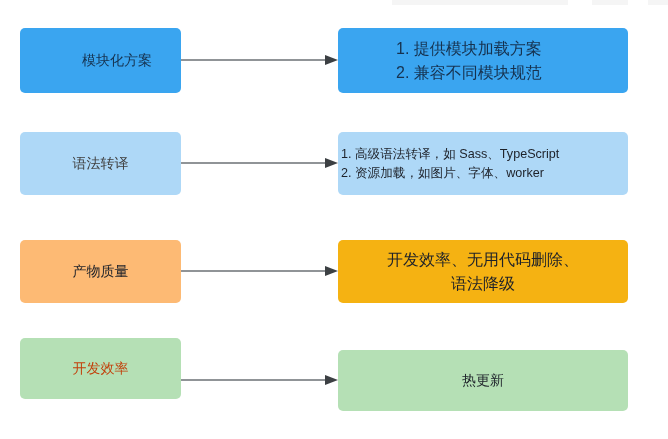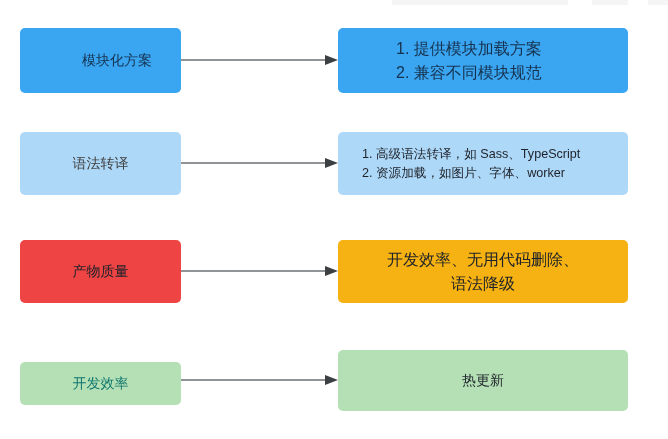--- a/index.html
+++ b/index.html
@@ -104,44 +104,44 @@
   <div class="row">
     <div class="node node-left" style="top:132px;height:63px;background:#aed8f7;color:#404040;">
       <span class="lines">语法转译</span>
     </div>
     <div class="connector" style="top:156px;">
       <svg width="158" height="14" viewBox="0 0 158 14" xmlns="http://www.w3.org/2000/svg">
         <line x1="0" y1="7" x2="146" y2="7" stroke="#6b7075" stroke-width="1.6"></line>
         <polygon points="144,2 157,7 144,12" fill="#3c4043"></polygon>
       </svg>
     </div>
-    <div class="node node-right listbox" style="top:132px;height:63px;background:#aed8f7;color:#1d2129;font-size:12.6px;padding-left:24px;">
+    <div class="node node-right listbox" style="top:132px;height:63px;background:#aed8f7;color:#1d2129;font-size:12.6px;padding-left:3px;">
       <span class="lines">1. 高级语法转译，如 Sass、TypeScript
 2. 资源加载，如图片、字体、worker</span>
     </div>
   </div>
 
   <div class="row">
-    <div class="node node-left" style="top:240px;height:63px;background:#ef4444;color:#1d2129;">
+    <div class="node node-left" style="top:240px;height:63px;background:#fdba74;color:#1d2129;">
       <span class="lines">产物质量</span>
     </div>
     <div class="connector" style="top:264px;">
       <svg width="158" height="14" viewBox="0 0 158 14" xmlns="http://www.w3.org/2000/svg">
         <line x1="0" y1="7" x2="146" y2="7" stroke="#6b7075" stroke-width="1.6"></line>
         <polygon points="144,2 157,7 144,12" fill="#3c4043"></polygon>
       </svg>
     </div>
     <div class="node node-right" style="top:240px;height:63px;background:#f5b212;color:#1d2129;">
       <span class="lines">开发效率、无用代码删除、
 语法降级</span>
     </div>
   </div>
 
   <div class="row">
-    <div class="node node-left" style="top:362px;height:43px;background:#b5e0b5;color:#0f766e;">
+    <div class="node node-left" style="top:338px;height:61px;background:#b5e0b5;color:#c2410c;">
       <span class="lines">开发效率</span>
     </div>
     <div class="connector" style="top:373px;">
       <svg width="158" height="14" viewBox="0 0 158 14" xmlns="http://www.w3.org/2000/svg">
         <line x1="0" y1="7" x2="146" y2="7" stroke="#6b7075" stroke-width="1.6"></line>
         <polygon points="144,2 157,7 144,12" fill="#3c4043"></polygon>
       </svg>
     </div>
     <div class="node node-right" style="top:350px;height:61px;background:#b5e0b5;color:#1d2129;font-size:14px;">
       <span class="lines">热更新</span>

